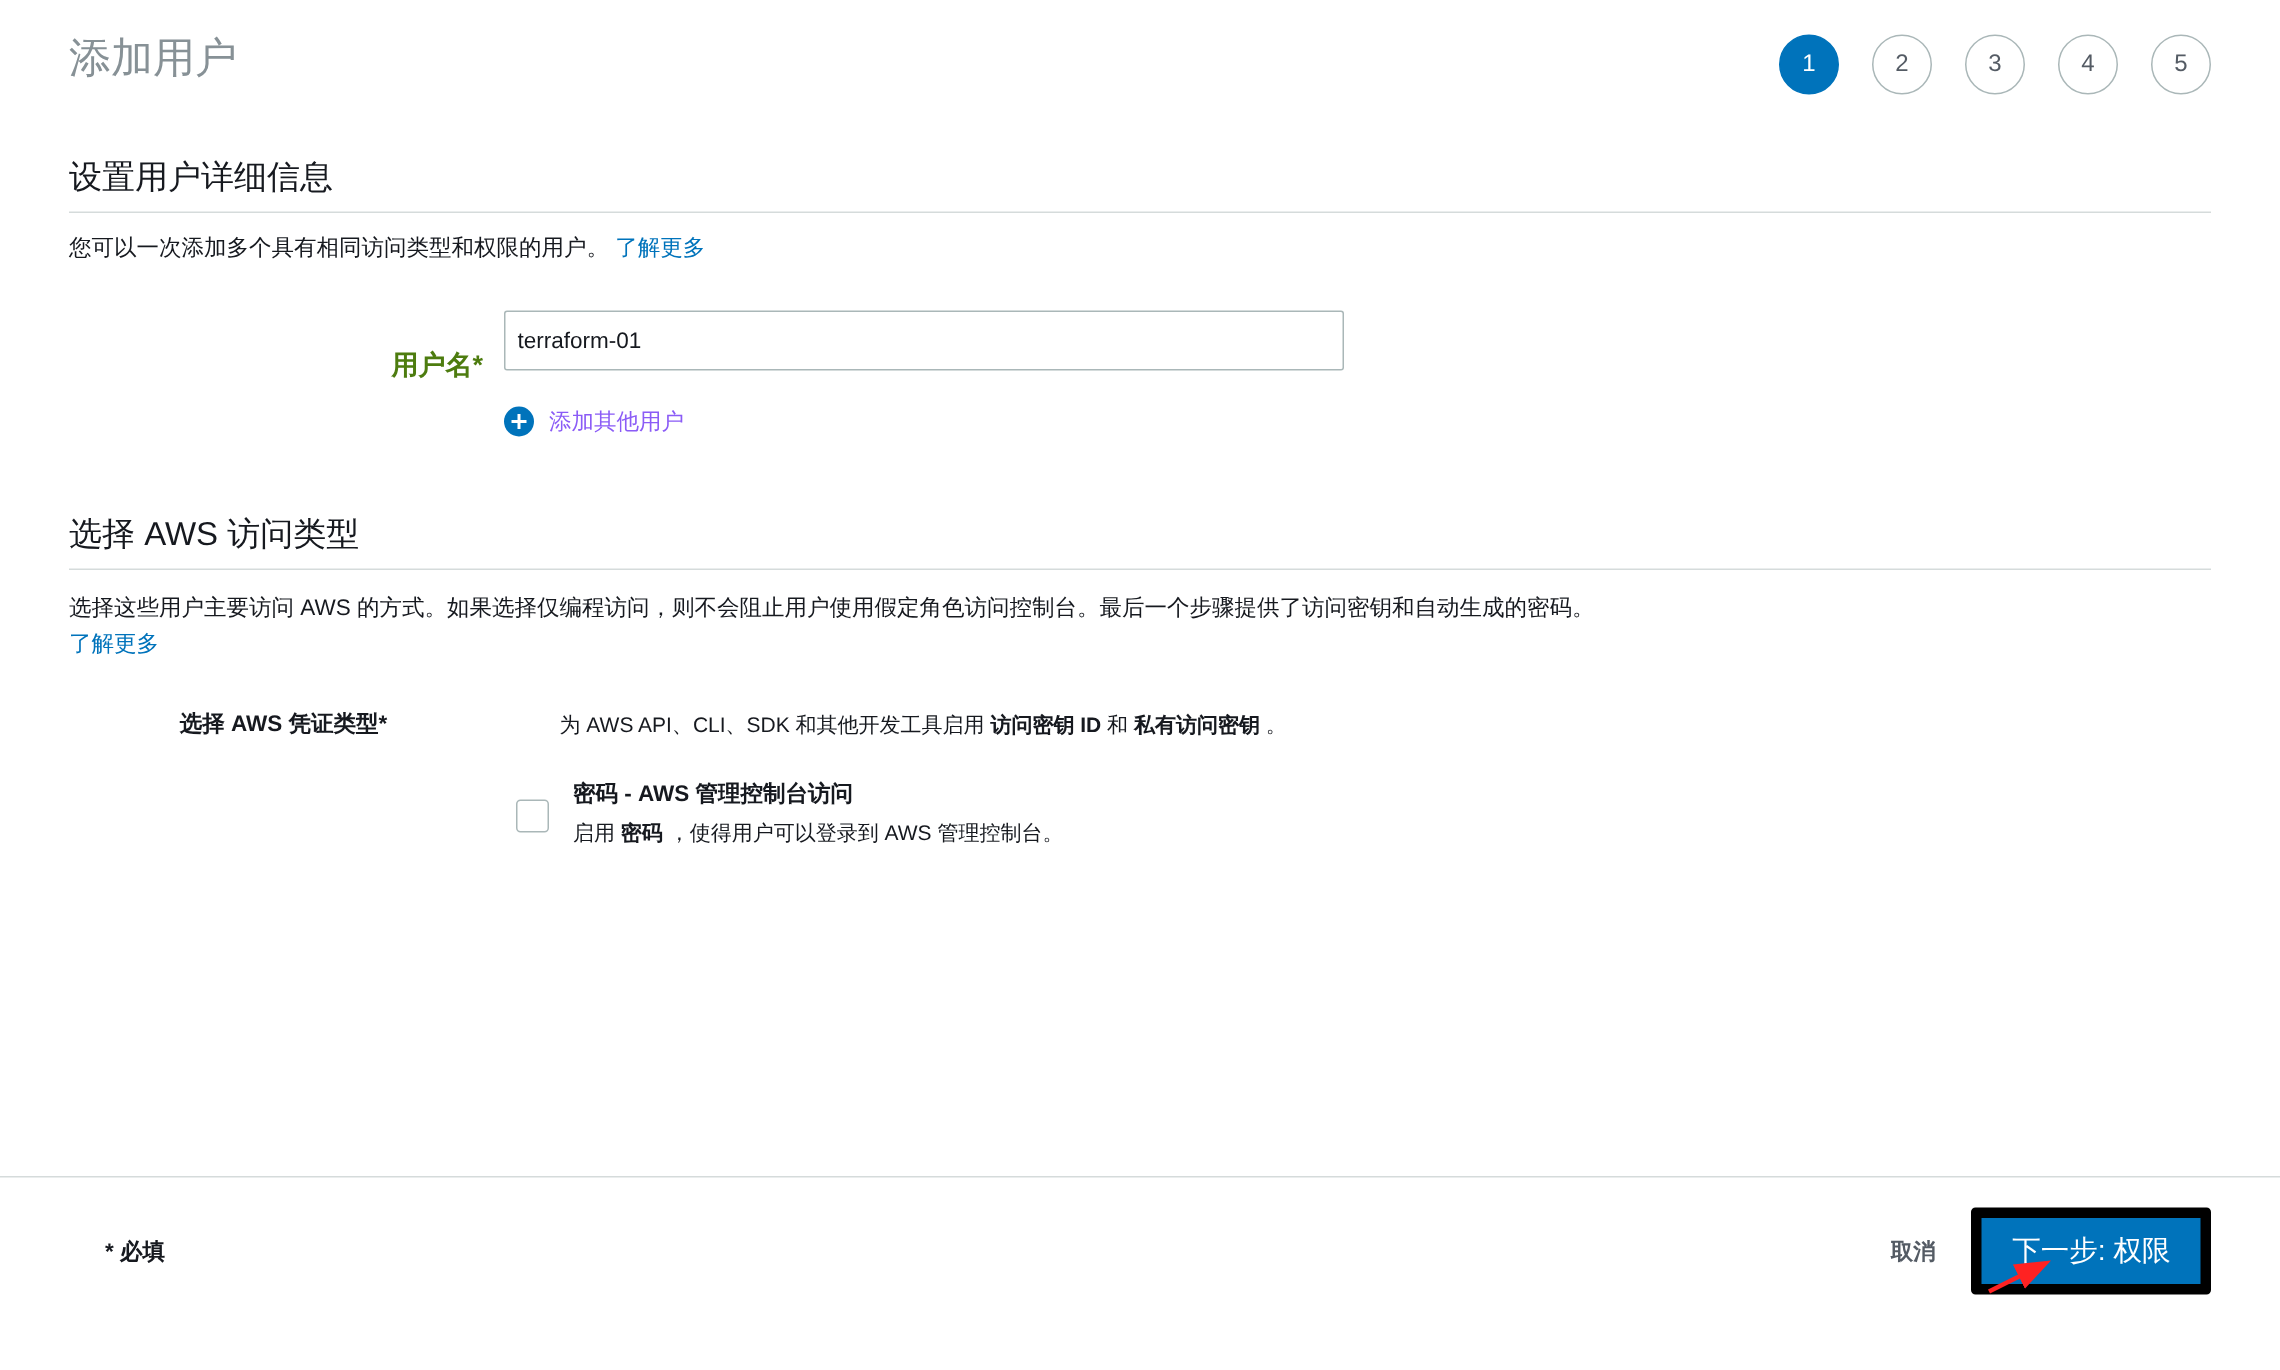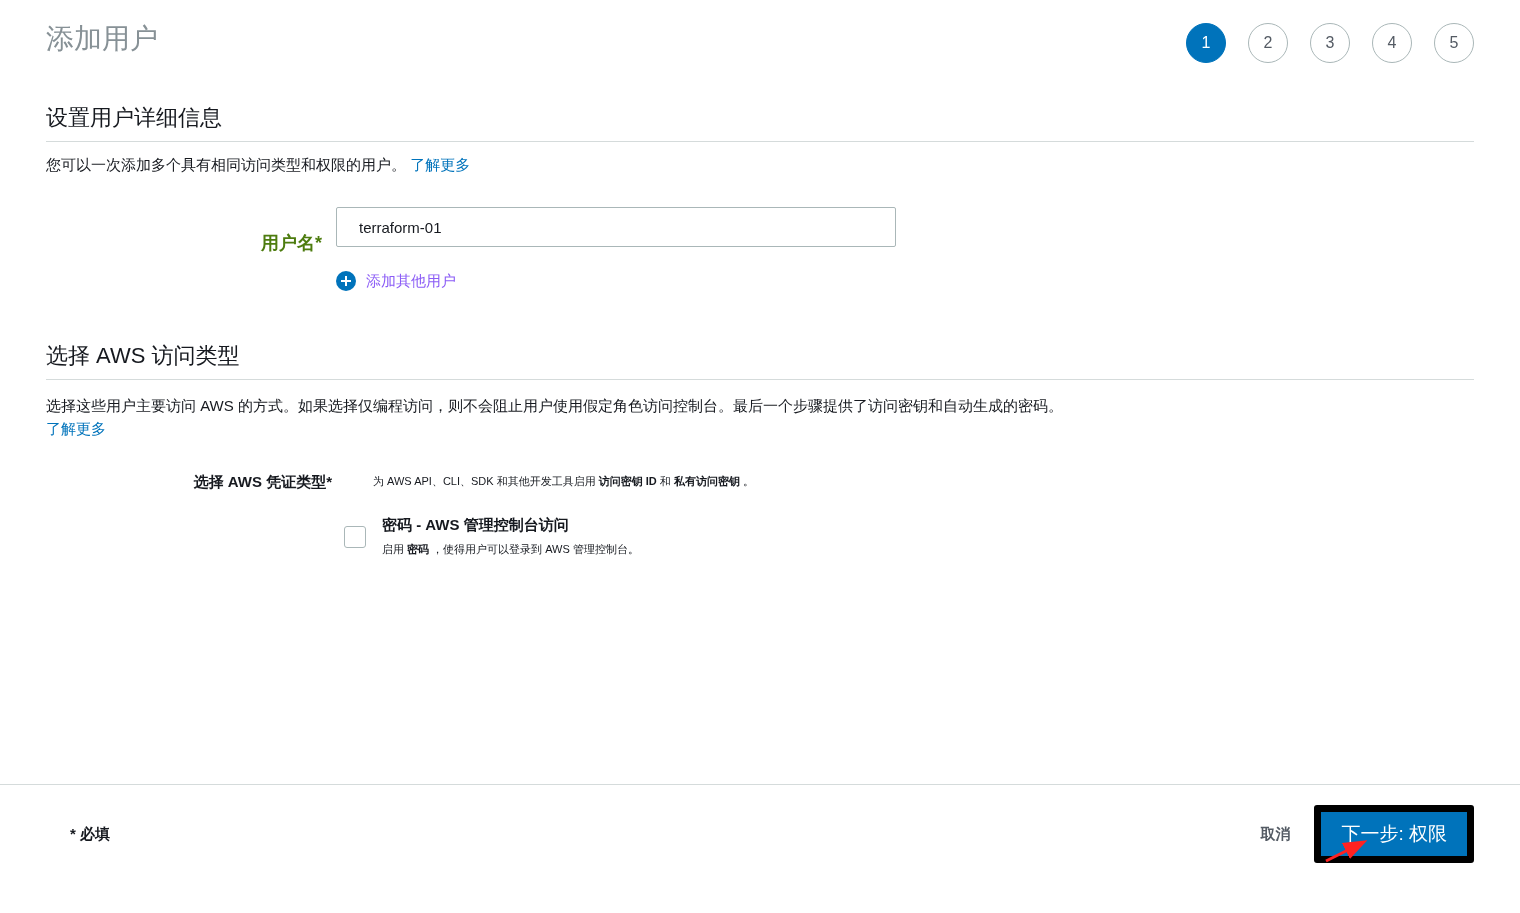--- a/index.html
+++ b/index.html
@@ -82,21 +82,21 @@
       font-size: 18px;
       color: #4d7c0f;
       font-weight: 700;
       margin-top: 32px;
     }
     .form-input {
       width: 560px;
       height: 40px;
       border: 1px solid #aab7b8;
       border-radius: 2px;
-      padding: 8px 22px;
+      padding: 8px 8px;
       font-size: 15px;
       color: #16191f;
     }
     .add-another-row {
       margin-left: 290px;
       display: flex;
       align-items: center;
       gap: 10px;
       color: #8b5cf6;
       font-size: 15px;
@@ -132,21 +132,21 @@
       margin-bottom: 28px;
       cursor: pointer;
     }
     .cred-row {
       display: flex;
       align-items: flex-start;
       margin-bottom: 28px;
     }
     .cred-label {
       width: 290px;
-      text-align: right;
+      text-align: center;
       padding-right: 4px;
       font-size: 15px;
       color: #16191f;
       font-weight: 700;
       padding-top: 6px;
     }
     .cred-options {
       flex: 1;
     }
     .cred-option {
@@ -185,21 +185,21 @@
       align-items: center;
       gap: 16px;
       margin-bottom: 4px;
     }
     .cred-option-title {
       font-size: 15px;
       font-weight: 700;
       color: #16191f;
     }
     .cred-option-desc {
-      font-size: 11px;
+      font-size: 14px;
       color: #16191f;
       margin-top: 6px;
       line-height: 1.5;
       margin-left: 37px;
     }
     .cred-option-desc strong {
       font-weight: 700;
     }
     .option2-wrapper {
       margin-left: 8px;

